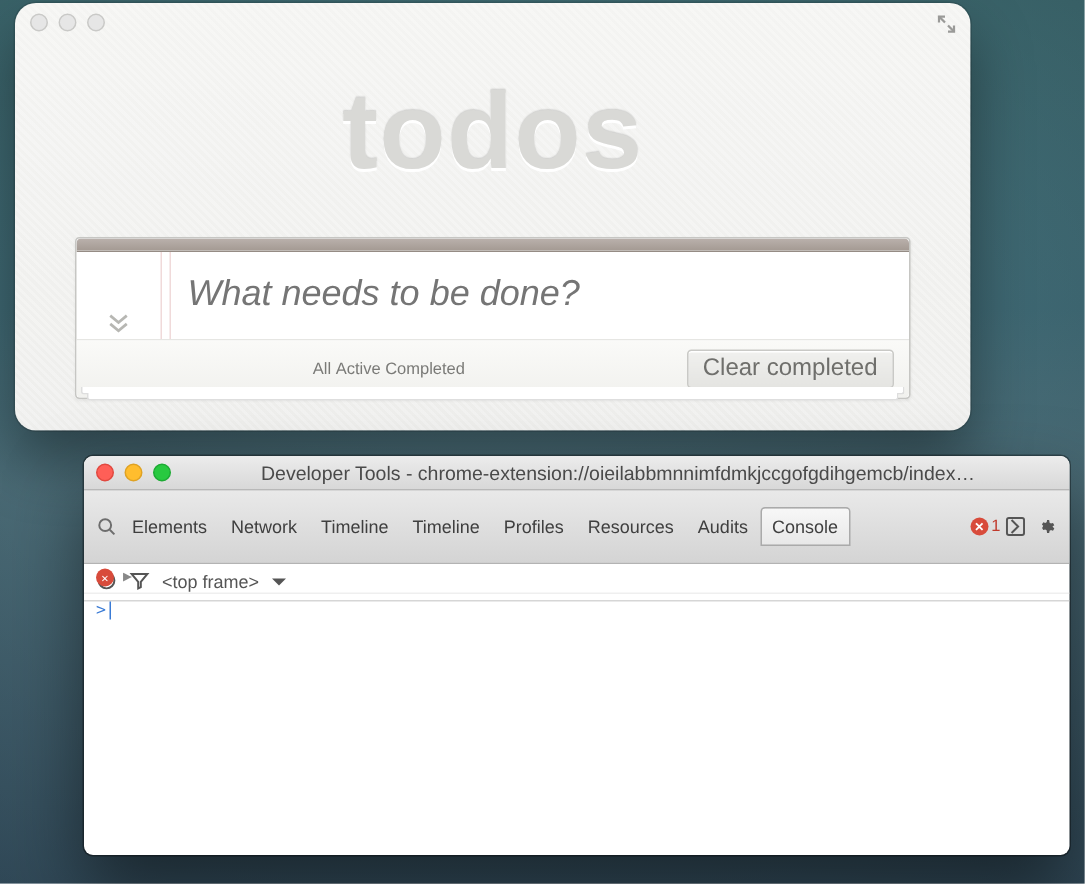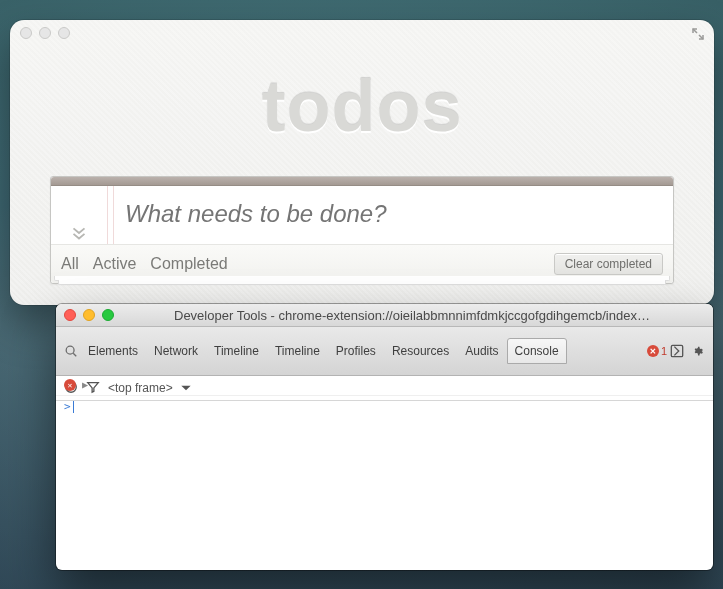--- a/index.html
+++ b/index.html
@@ -3,21 +3,21 @@
 <meta charset="utf-8">
 <style>
   html,body{margin:0;padding:0;width:723px;height:589px;font-family:"Helvetica Neue",Helvetica,Arial,sans-serif;overflow:hidden}
   body{
     background:
       radial-gradient(1200px 700px at 46% 36%,rgba(120,160,170,.25),rgba(0,0,0,.45)),
       linear-gradient(180deg,#3b6f76 0%,#3a6b78 35%,#4e7380 55%,#3a5a70 100%);
   }
   
   .app{
-    position:absolute;left:10px;top:20px;width:704px;height:285px;
+    position:absolute;left:10px;top:2px;width:637px;height:285px;
     background:#f3f3f1;
     border-radius:14px;
     box-shadow:0 20px 40px rgba(0,0,0,.4),0 0 0 1px rgba(0,0,0,.12);
     overflow:hidden;
     background-image:
       repeating-linear-gradient(45deg,rgba(255,255,255,.25) 0 2px,transparent 2px 4px),
       linear-gradient(#f4f4f2,#eeeeec);
   }
   .app .tb{position:absolute;left:0;top:0;right:0;height:22px}
   .tl{position:absolute;top:7px;display:flex;gap:7px;left:10px}
@@ -51,24 +51,24 @@
   .v2{left:62px;border-left:1px solid #f0dada}
   .ph{
     flex:1;padding-left:18px;font-size:24px;font-style:italic;color:#b0b0ad;
     background:transparent;border:0;outline:none;line-height:58px;height:58px;
   }
   .footer{
     height:38px;border-top:1px solid #e6e6e3;display:flex;align-items:center;
     background:linear-gradient(#fafaf8,#f1f1ee);border-radius:0 0 3px 3px;
     padding:0 10px;
   }
-  .filters{flex:1;display:flex;gap:14px;color:#7a7a77;font-size:16px}
+  .filters{flex:1;display:flex;gap:3px;justify-content:center;color:#7a7a77;font-size:11px}
   .filters span{cursor:pointer}
   .clear{
-    font-size:12px;color:#6f6f6c;padding:3px 10px;border-radius:3px;
+    font-size:16px;color:#6f6f6c;padding:3px 10px;border-radius:3px;
     background:linear-gradient(#f0f0ee,#e4e4e1);border:1px solid #c9c9c6;
     box-shadow:inset 0 1px 0 #fff;
   }
   
   .stack{position:absolute;left:40px;right:40px;top:256px;height:10px}
   .sheet{position:absolute;left:4px;right:4px;height:4px;border-radius:0 0 2px 2px;background:#fff;border:1px solid #dedede;border-top:0}
   .sheet.s2{left:8px;right:8px;top:4px}
 
   
   .dev{

